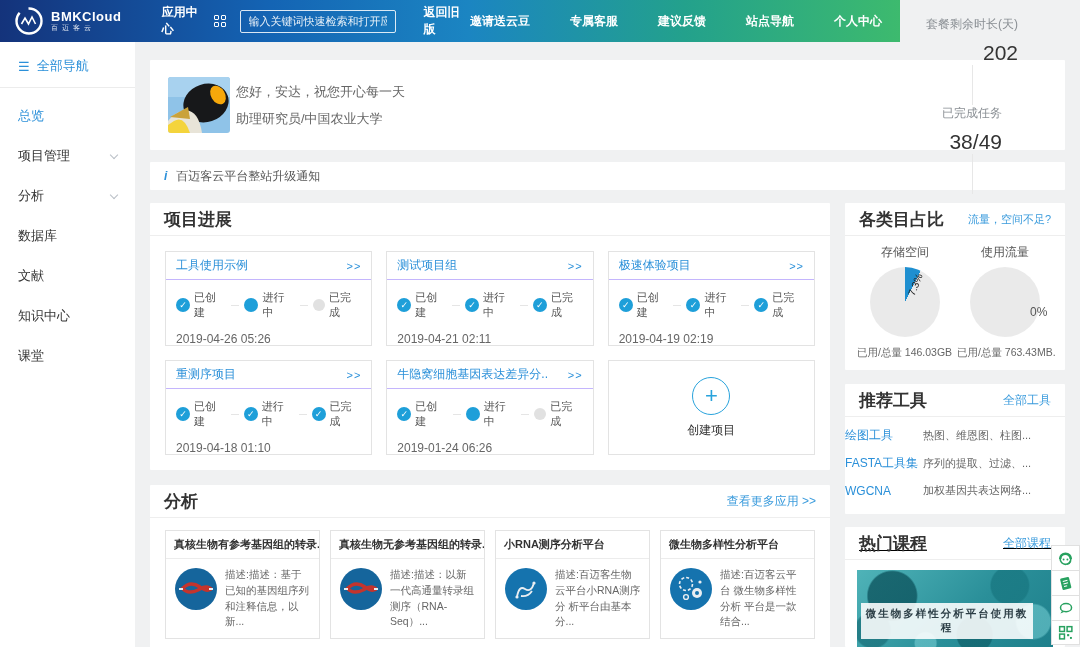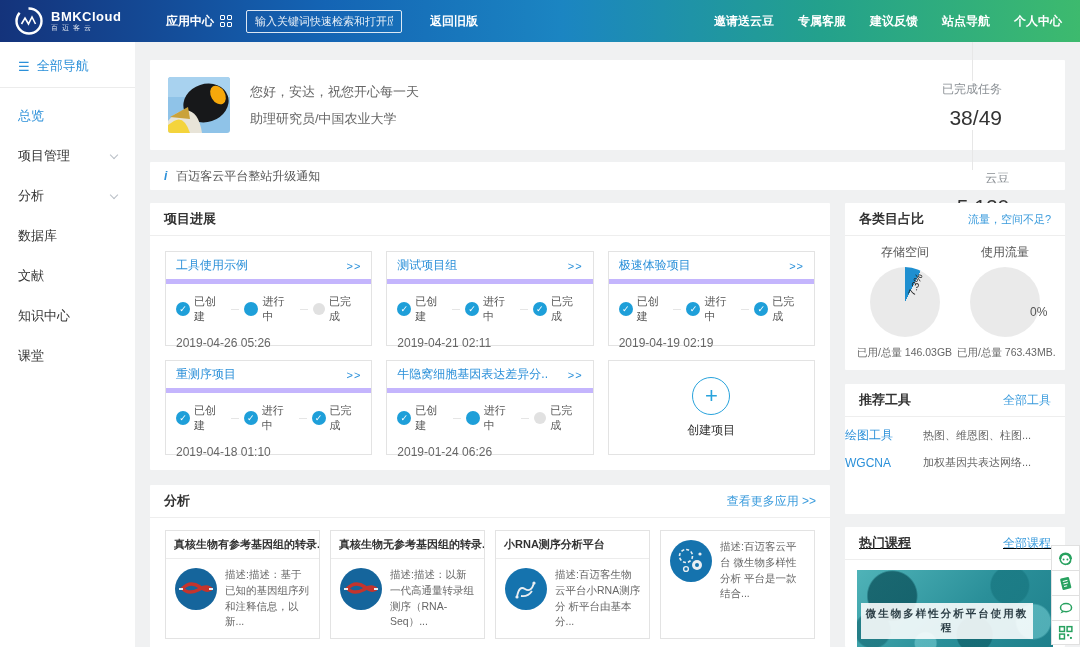--- a/index.html
+++ b/index.html
@@ -1,36 +1,36 @@
 <!DOCTYPE html>
 <html><head>
 <meta charset="utf-8">
 <style>
   * { box-sizing: border-box; margin: 0; padding: 0; }
   html,body { width:1080px; height:647px; }
   body { font-family:"Liberation Sans","DejaVu Sans",sans-serif; background:#f0f1f2; }
   .page { position:relative; width:1080px; height:647px; overflow:hidden; background:#f0f1f2; }
 
   
-  .topbar { position:absolute; top:0; left:0; width:1080px; height:42px;
+  .topbar { position:absolute; top:0; left:0; width:900px; height:42px;
     background:linear-gradient(90deg,#14337b 0%,#1464b4 30%,#1b85c2 52%,#23a18c 76%,#3dba6e 100%);
     display:flex; align-items:center; color:#fff; z-index:5; }
   .logo { display:flex; align-items:center; gap:7px; padding-left:14px; width:150px; }
   .logo-texts { line-height:1.1; }
   .logo-title { font-size:13px; font-weight:bold; letter-spacing:.5px; }
   .logo-sub { font-size:7px; letter-spacing:4px; opacity:.85; }
   .appcenter { display:flex; align-items:center; gap:6px; font-size:12px; font-weight:bold; margin-left:16px; cursor:pointer; }
   .grid-ic { display:grid; grid-template-columns:5px 5px; grid-template-rows:5px 5px; gap:2px; }
   .grid-ic span { border:1.2px solid #fff; border-radius:1px; }
   .searchbox { margin-left:14px; }
   .searchbox input { width:156px; height:23px; background:transparent; border:1px solid rgba(255,255,255,.85);
     border-radius:2px; color:#fff; font-size:11px; padding:0 8px; outline:none; }
   .searchbox input::placeholder { color:rgba(255,255,255,.9); }
   .back-old { margin-left:28px; font-size:12px; font-weight:bold; color:#fff; cursor:pointer; }
-  .topnav { margin-left:auto; display:flex; gap:24px; padding-right:18px; }
+  .topnav { margin-left:auto; display:flex; gap:40px; padding-right:18px; }
   .topnav span { font-size:12px; font-weight:bold; cursor:pointer; white-space:nowrap; }
 
   
   .sidebar { position:absolute; top:42px; left:0; width:135px; bottom:0; background:#fff; z-index:4; }
   .allnav { display:flex; align-items:center; gap:7px; color:#2b90d9; font-size:13px; padding:15px 18px 12px 18px;
     border-bottom:1px solid #ececec; cursor:pointer; }
   .allnav .list-ic { font-size:13px; }
   .side-list { list-style:none; padding-top:8px; }
   .side-list li { display:flex; align-items:center; justify-content:space-between; padding:11px 18px; font-size:13px;
     color:#333; cursor:pointer; }
@@ -38,48 +38,48 @@
   .chev { width:6px; height:6px; border-right:1.4px solid #b9bfc6; border-bottom:1.4px solid #b9bfc6;
     transform:rotate(45deg); margin-top:-3px; }
 
   
   .main { position:absolute; left:135px; top:42px; right:0; bottom:0; padding:18px 15px 0 15px; }
   .card { background:#fff; border-radius:1px; }
 
   
   .welcome { height:90px; display:flex; align-items:center; padding:0 25px 0 18px; margin-bottom:12px; }
   .avatar { width:62px; height:56px; border-radius:3px; overflow:hidden; flex:0 0 auto; }
-  .greet { margin-left:20px; font-size:13px; color:#666; line-height:2.1; }
+  .greet { margin-left:6px; font-size:13px; color:#666; line-height:2.1; }
   .stats { margin-left:auto; display:flex; align-items:center;flex-direction:column; }
   .stat { text-align:right; padding:0 22px; }
   .stat-label { font-size:12px; color:#8a8f94; }
   .stat-value { font-size:21px; color:#333; margin-top:8px; }
   .stat-div { width:1px; height:40px; background:#e7e7e7; }
 
   
   .notice { height:28px; display:flex; align-items:center; gap:9px; padding:0 14px; margin-bottom:13px; }
   .info-ic { color:#2b90d9; font-weight:bold; font-size:12px; font-style:italic; }
   .notice-text { font-size:12px; color:#555; cursor:pointer; }
 
   
   .columns { display:flex; gap:15px; }
   .left-col { width:680px; }
   .right-col { width:220px; }
 
   .sec-head { height:33px; display:flex; align-items:center; justify-content:space-between;
     padding:0 14px; border-bottom:1px solid #eee; }
-  .sec-title { font-size:13px; font-weight:bold; color:#333; }
+  .sec-title { font-size:17px; font-weight:bold; color:#333; }
   .sec-link { font-size:12px; color:#3a9bdc; cursor:pointer; }
 
   
   .projects { margin-bottom:15px; }
   .pgrid { display:grid; grid-template-columns:repeat(3,1fr); gap:14px; padding:15px; }
   .pcard { border:1px solid #e3e3e3; height:95px; display:flex; flex-direction:column; }
   .pcard-head { display:flex; align-items:center; justify-content:space-between; padding:5px 10px;
-    border-bottom:5px solid #c4b5fd; }
+    border-bottom:1px solid #c4b5fd; }
   .pcard-title { font-size:12px; color:#2b90d9; cursor:pointer; white-space:nowrap; overflow:hidden; max-width:150px; }
   .pcard-more { font-size:11px; color:#2b90d9; letter-spacing:1px; cursor:pointer; }
   .steps { display:flex; align-items:center; padding:10px 10px 0 10px; }
   .stepi { display:flex; align-items:center; gap:4px; }
   .dot { width:14px; height:14px; border-radius:50%; display:flex; align-items:center; justify-content:center;
     font-size:9px; color:#fff; flex:0 0 auto; }
   .dot.done { background:#1e9fd9; }
   .dot.current { background:#1e9fd9; }
   .dot.pending { background:#e1e1e1; width:12px; height:12px; }
   .step-label { font-size:11px; color:#555; font-style:normal; }
@@ -229,24 +229,20 @@
         <div class="stat">
           <div class="stat-label">套餐剩余时长(天)</div>
           <div class="stat-value">202</div>
         </div>
         <div class="stat-div"></div>
         <div class="stat">
           <div class="stat-label">已完成任务</div>
           <div class="stat-value">38/49</div>
         </div>
         <div class="stat-div"></div>
-        <div class="stat" style="padding-right:0">
-          <div class="stat-label">云豆</div>
-          <div class="stat-value">5,120</div>
-        </div>
       </div>
     </section>
 
     <section class="card notice">
       <span class="info-ic">i</span>
       <span class="notice-text">百迈客云平台整站升级通知</span>
     </section>
 
     <div class="columns">
 
@@ -426,20 +422,21 @@
                   <circle cx="22" cy="22" r="21" fill="#1573ae"></circle>
                   <path d="M13 30 Q15 18 21 22 T30 16 M17 29 Q24 30 28 24" fill="none" stroke="#e9eef2" stroke-width="1.8"></path>
                   <circle cx="13" cy="30" r="1.6" fill="#e9eef2"></circle>
                     <circle cx="30" cy="16" r="1.6" fill="#e9eef2"></circle>
                 </svg>
                 <div class="adesc">描述:百迈客生物云平台小RNA测序分 析平台由基本分...</div>
               </div>
             </div>
 
             <div class="acard">
+              <div class="acard-title">微生物多样性分析平台</div>
               <div class="acard-body">
                 <svg class="aicon" width="44" height="44" viewBox="0 0 44 44">
                   <circle cx="22" cy="22" r="21" fill="#1573ae"></circle>
                   <circle cx="17" cy="17" r="6.5" fill="none" stroke="#e9eef2" stroke-width="1.6" stroke-dasharray="3 2"></circle>
                   <circle cx="28" cy="26" r="5" fill="#e9eef2"></circle>
                   <circle cx="28" cy="26" r="2" fill="#1573ae"></circle>
                   <circle cx="17" cy="30" r="2.4" fill="none" stroke="#e9eef2" stroke-width="1.4"></circle>
                   <circle cx="31" cy="15" r="1.6" fill="#e9eef2"></circle>
                 </svg>
                 <div class="adesc">描述:百迈客云平台 微生物多样性分析 平台是一款结合...</div>
@@ -480,20 +477,24 @@
           <div class="sec-head">
             <span class="sec-title">推荐工具</span>
             <span class="sec-link">全部工具</span>
           </div>
           <div class="tool-rows">
             <div class="tool-row">
               <span class="tool-name">绘图工具</span>
               <span class="tool-desc">热图、维恩图、柱图...</span>
             </div>
             <div class="tool-row">
+              <span class="tool-name">FASTA工具集</span>
+              <span class="tool-desc">序列的提取、过滤、...</span>
+            </div>
+            <div class="tool-row">
               <span class="tool-name">WGCNA</span>
               <span class="tool-desc">加权基因共表达网络...</span>
             </div>
           </div>
         </section>
 
         <section class="card courses">
           <div class="sec-head">
             <span class="sec-title">热门课程</span>
             <span class="sec-link">全部课程</span>

